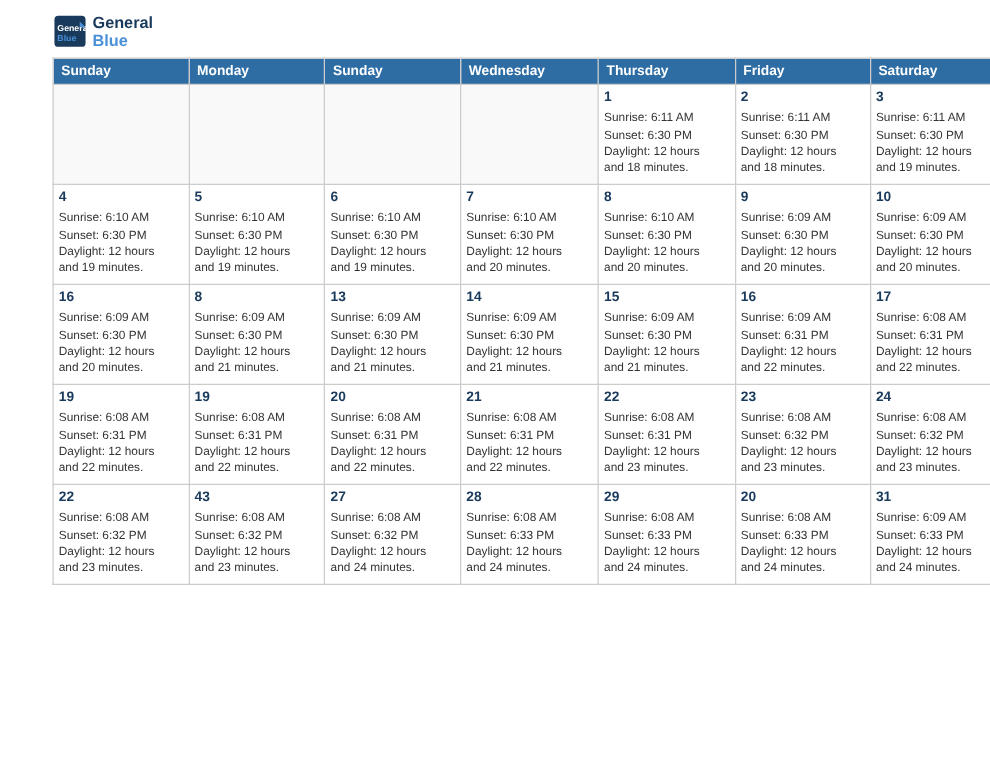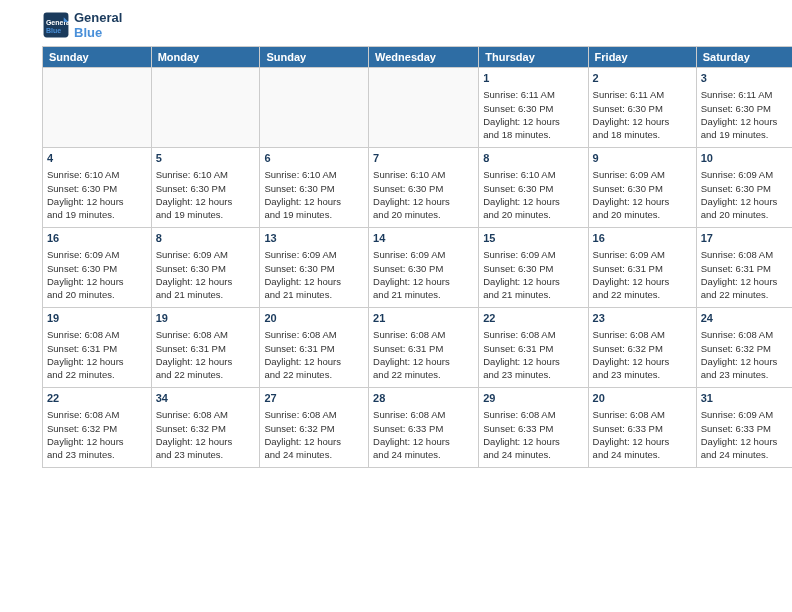--- a/index.html
+++ b/index.html
@@ -300,21 +300,21 @@
         </tr>
         <tr>
           <td>
             <span class="day-num">22</span>
             <div>Sunrise: 6:08 AM</div>
             <div>Sunset: 6:32 PM</div>
             <div>Daylight: 12 hours</div>
             <div>and 23 minutes.</div>
           </td>
           <td>
-            <span class="day-num">34</span>
+            <span class="day-num">43</span>
             <div>Sunrise: 6:08 AM</div>
             <div>Sunset: 6:32 PM</div>
             <div>Daylight: 12 hours</div>
             <div>and 23 minutes.</div>
           </td>
           <td>
             <span class="day-num">27</span>
             <div>Sunrise: 6:08 AM</div>
             <div>Sunset: 6:32 PM</div>
             <div>Daylight: 12 hours</div>

